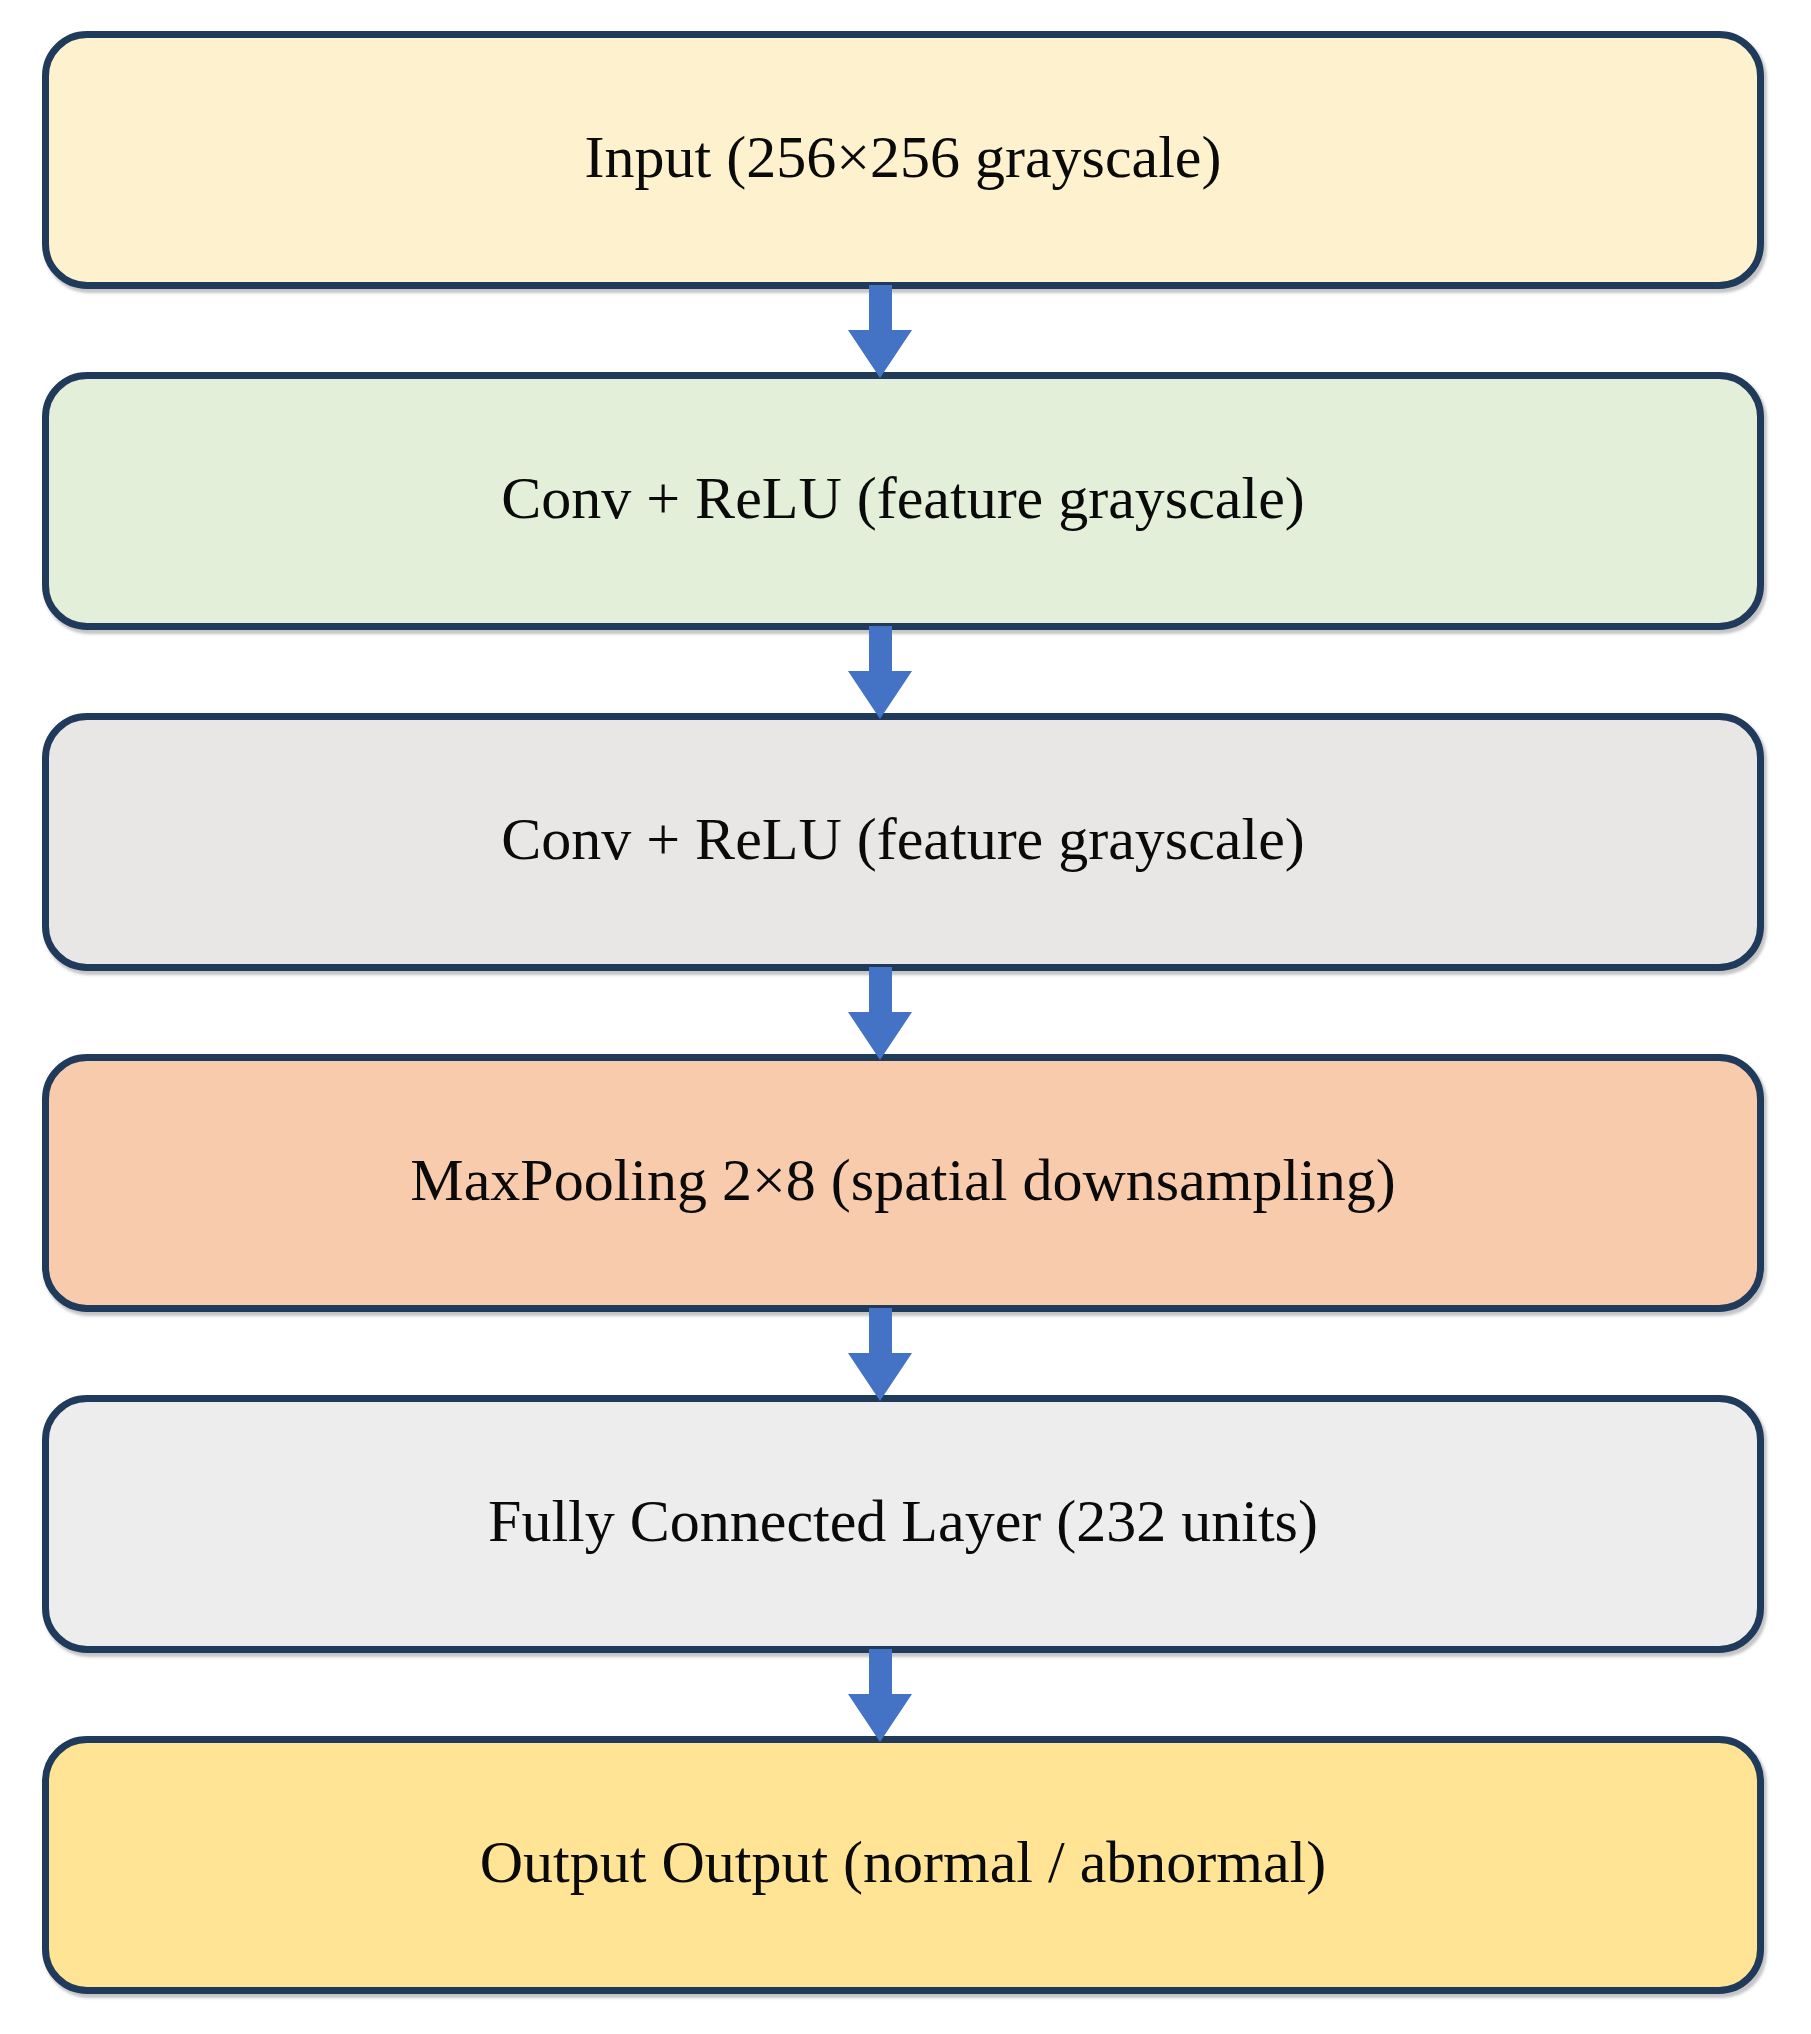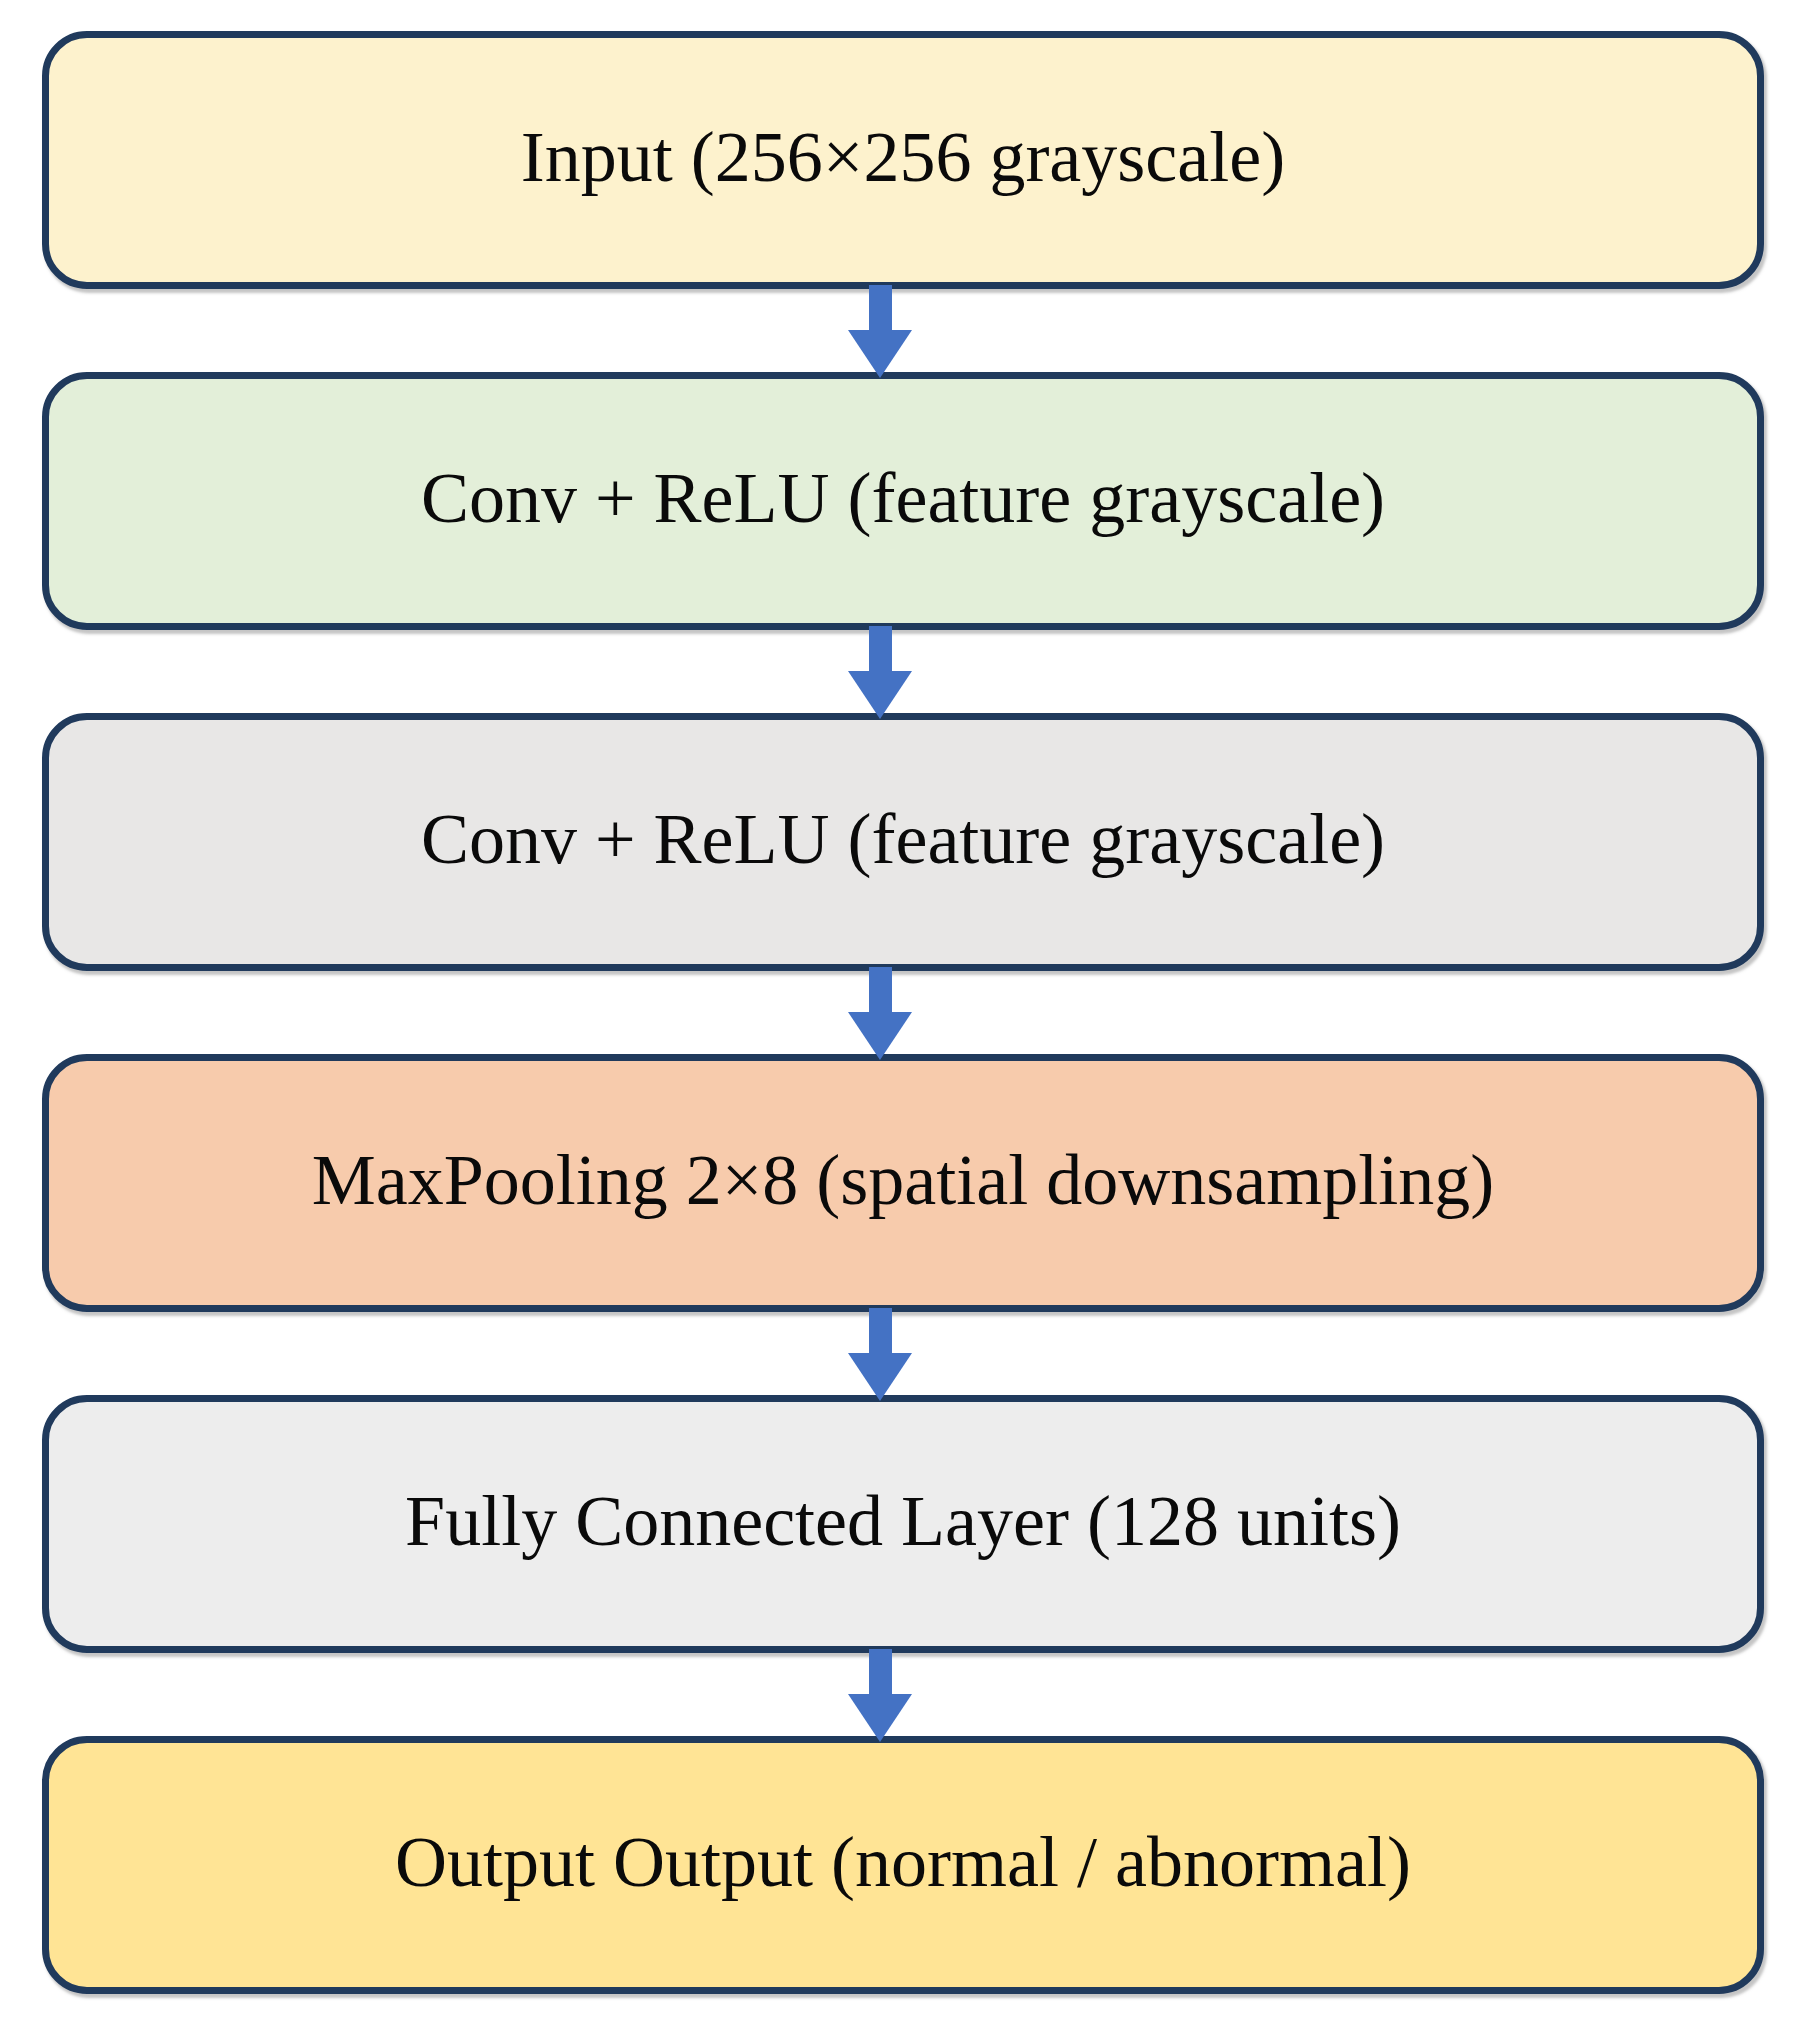--- a/index.html
+++ b/index.html
@@ -19,21 +19,21 @@
   .node{
     height:258px;
     width:100%;
     border:7.4px solid var(--border);
     border-radius:45px;
     display:flex;align-items:center;justify-content:center;
     box-shadow:2.8px 3.7px 2.8px rgba(140,140,140,0.5);
     background:#eee;
   }
   .node-label{
-    font-size:72px;
+    font-size:60px;
     color:var(--text);
     line-height:1;
     white-space:nowrap;
     text-align:center;
     padding-bottom:5.6px;
   }
   .arrow{
     height:83px;
     flex:0 0 auto;
     display:flex;flex-direction:column;align-items:center;
@@ -89,21 +89,21 @@
   <div class="node" style="background-color: rgb(247, 203, 172);">
     <span class="node-label">MaxPooling 2×8 (spatial downsampling)</span>
   </div>
 
   <div class="arrow">
     <div class="arrow-shaft"></div>
     <div class="arrow-head"></div>
   </div>
 
   <div class="node" style="background-color: rgb(237, 237, 237);">
-    <span class="node-label">Fully Connected Layer (128 units)</span>
+    <span class="node-label">Fully Connected Layer (232 units)</span>
   </div>
 
   <div class="arrow">
     <div class="arrow-shaft"></div>
     <div class="arrow-head"></div>
   </div>
 
   <div class="node" style="background-color: rgb(255, 228, 149);">
     <span class="node-label">Output Output (normal / abnormal)</span>
   </div>

